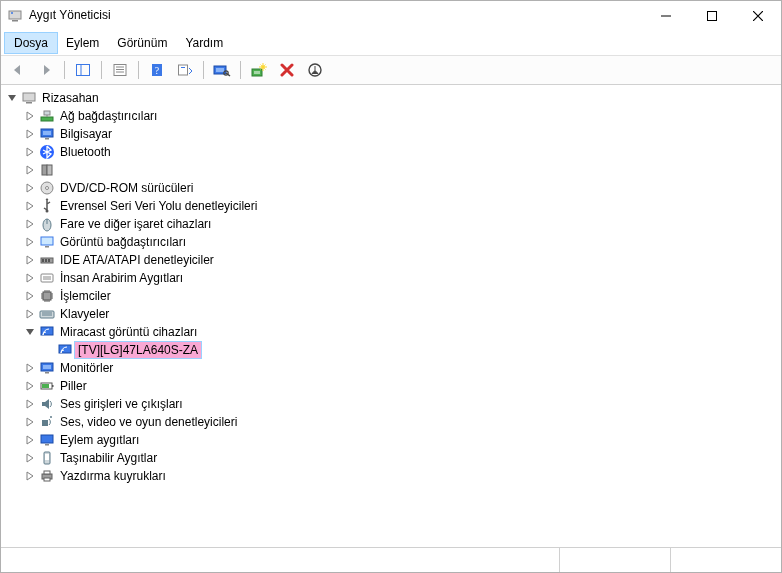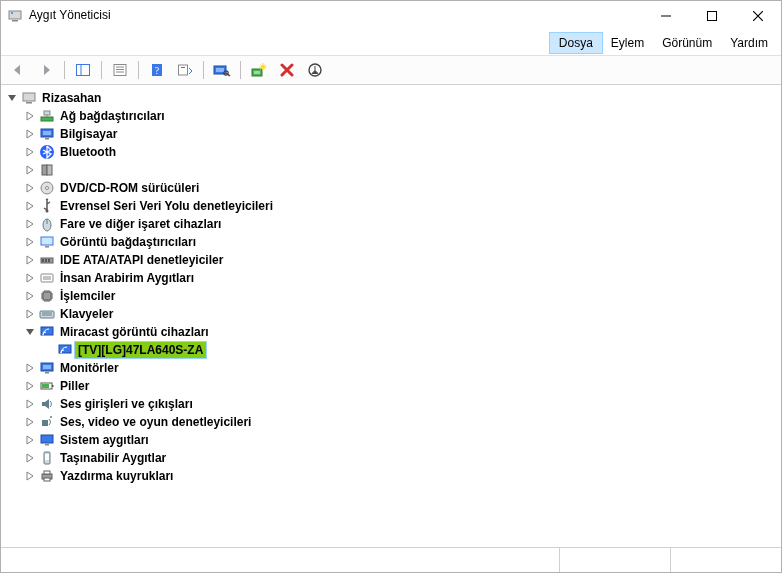--- a/index.html
+++ b/index.html
@@ -51,21 +51,20 @@
     font-size: 14px;
     cursor: default;
   }
   
   .menubar {
     height: 24px;
     display: flex;
     align-items: center;
     padding: 0 4px;
     background:#fff;
-    justify-content:flex-end;
   }
   .menubar .item {
     padding: 3px 9px;
     font-size: 12px;
     cursor: default;
   }
   .menubar .item.active {
     background: #cce8ff;
     outline:1px solid #99d1ff;
   }
@@ -99,21 +98,20 @@
   .client {
     flex:1;
     overflow:auto;
     background:#fff;
     padding: 4px 0;
   }
   .tree ul {
     list-style:none;
     margin:0;
     padding:0 0 0 18px;
-    font-weight:bold;
   }
   .tree > ul { padding-left: 4px; }
   .tree li {
     white-space: nowrap;
   }
   .row {
     display:flex;
     align-items:center;
     height:18px;
     gap:2px;
@@ -136,21 +134,21 @@
     justify-content:center;
     flex-shrink:0;
   }
   .label {
     padding:0 3px;
     font-size:12px;
     height:16px;
     line-height:16px;
   }
   .selected .label {
-    background:#84cc16;
+    background:#f9a8d4;
     outline:1px solid #99d1ff;
   }
   
   .statusbar {
     height:24px;
     border-top:1px solid #d0d0d0;
     display:flex;
   }
   .statusbar .pane {
     border-right:1px solid #d0d0d0;
@@ -597,21 +595,21 @@
                     <svg width="10" height="10" viewBox="0 0 10 10">
                       <path d="M2 1 L8 5 L2 9 Z" fill="none" stroke="#808080" stroke-width="1"></path>
                     </svg>
                   </span>
                   <span class="icon16">
                     <svg width="16" height="16" viewBox="0 0 16 16">
                       <rect x="2" y="3" width="12" height="8" fill="#3b78e7" stroke="#1a4ba8"></rect>
                       <rect x="6" y="12" width="4" height="1.5" fill="#888"></rect>
                     </svg>
                   </span>
-                  <span class="label">Sistem aygıtları</span>
+                  <span class="label">Eylem aygıtları</span>
                 </div>
               </li>
               <li>
                 <div class="row">
                   <span class="expander">
                     <svg width="10" height="10" viewBox="0 0 10 10">
                       <path d="M2 1 L8 5 L2 9 Z" fill="none" stroke="#808080" stroke-width="1"></path>
                     </svg>
                   </span>
                   <span class="icon16">

